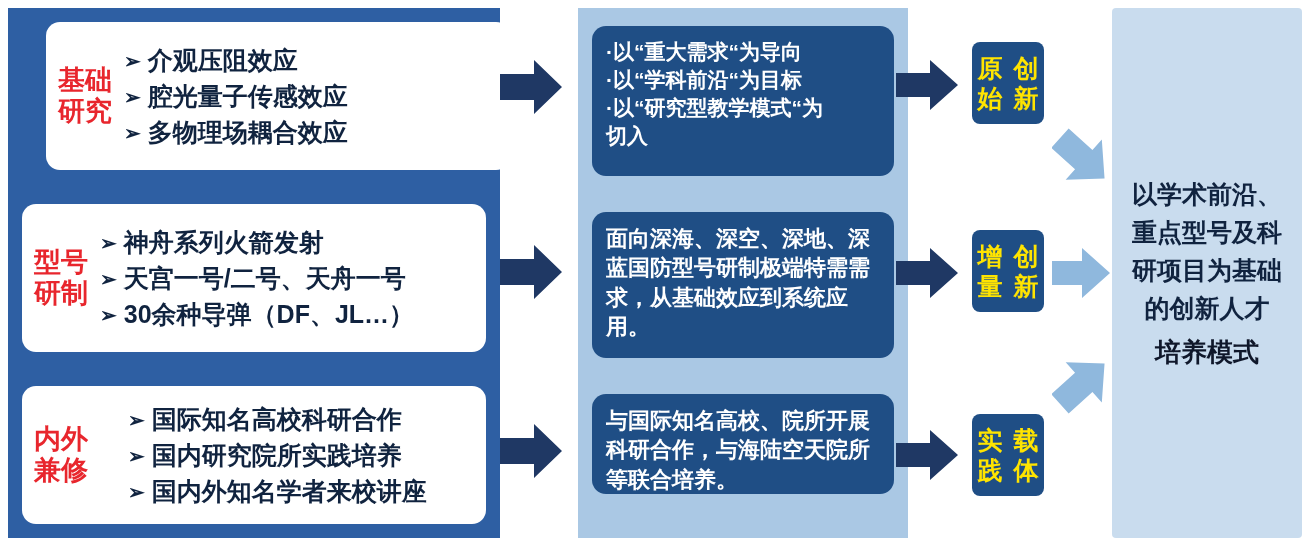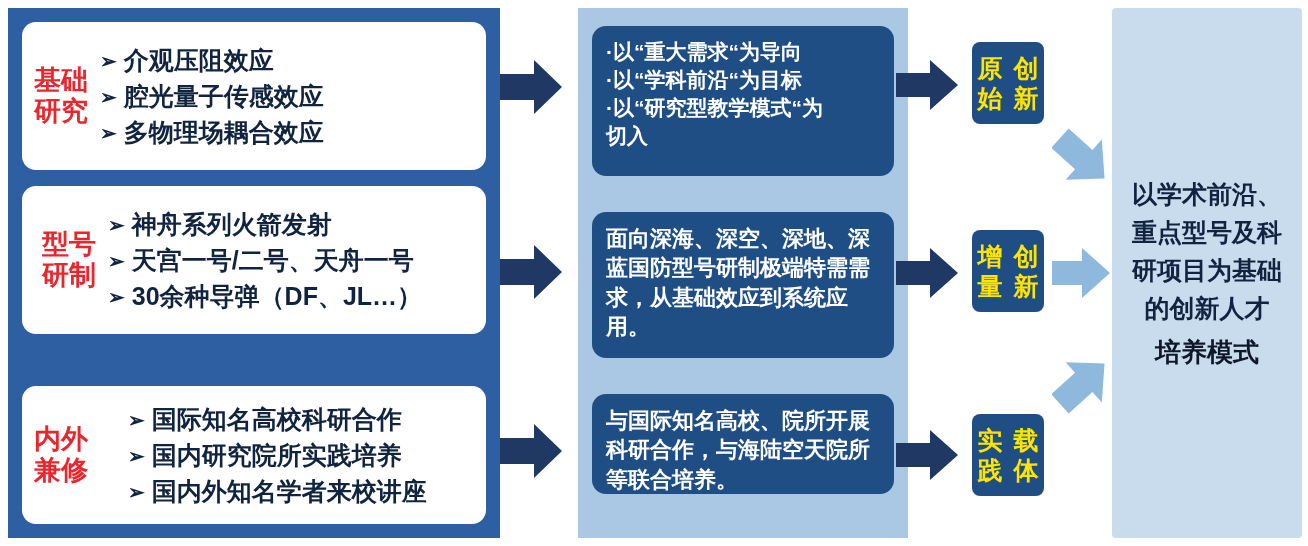--- a/index.html
+++ b/index.html
@@ -33,22 +33,22 @@
     position: absolute;
     left: 14px;
     width: 464px;
     background: #ffffff;
     border-radius: 14px;
     box-sizing: border-box;
     display: flex;
     flex-direction: row;
     align-items: center;
   }
-  #card-basic   { top: 14px;  height: 148px; }
-  #card-model   { top: 178px; height: 148px; padding-left: 8px; }
+  #card-basic   { top: 14px;  height: 148px; margin-left: 24px; }
+  #card-model   { top: 196px; height: 148px; }
   #card-inout   { top: 378px; height: 138px; gap: 28px; }
 
   .card-tag {
     width: 78px;
     flex: 0 0 78px;
     color: #e8262d;
     font-size: 27px;
     font-weight: bold;
     line-height: 1.16;
     text-align: center;

